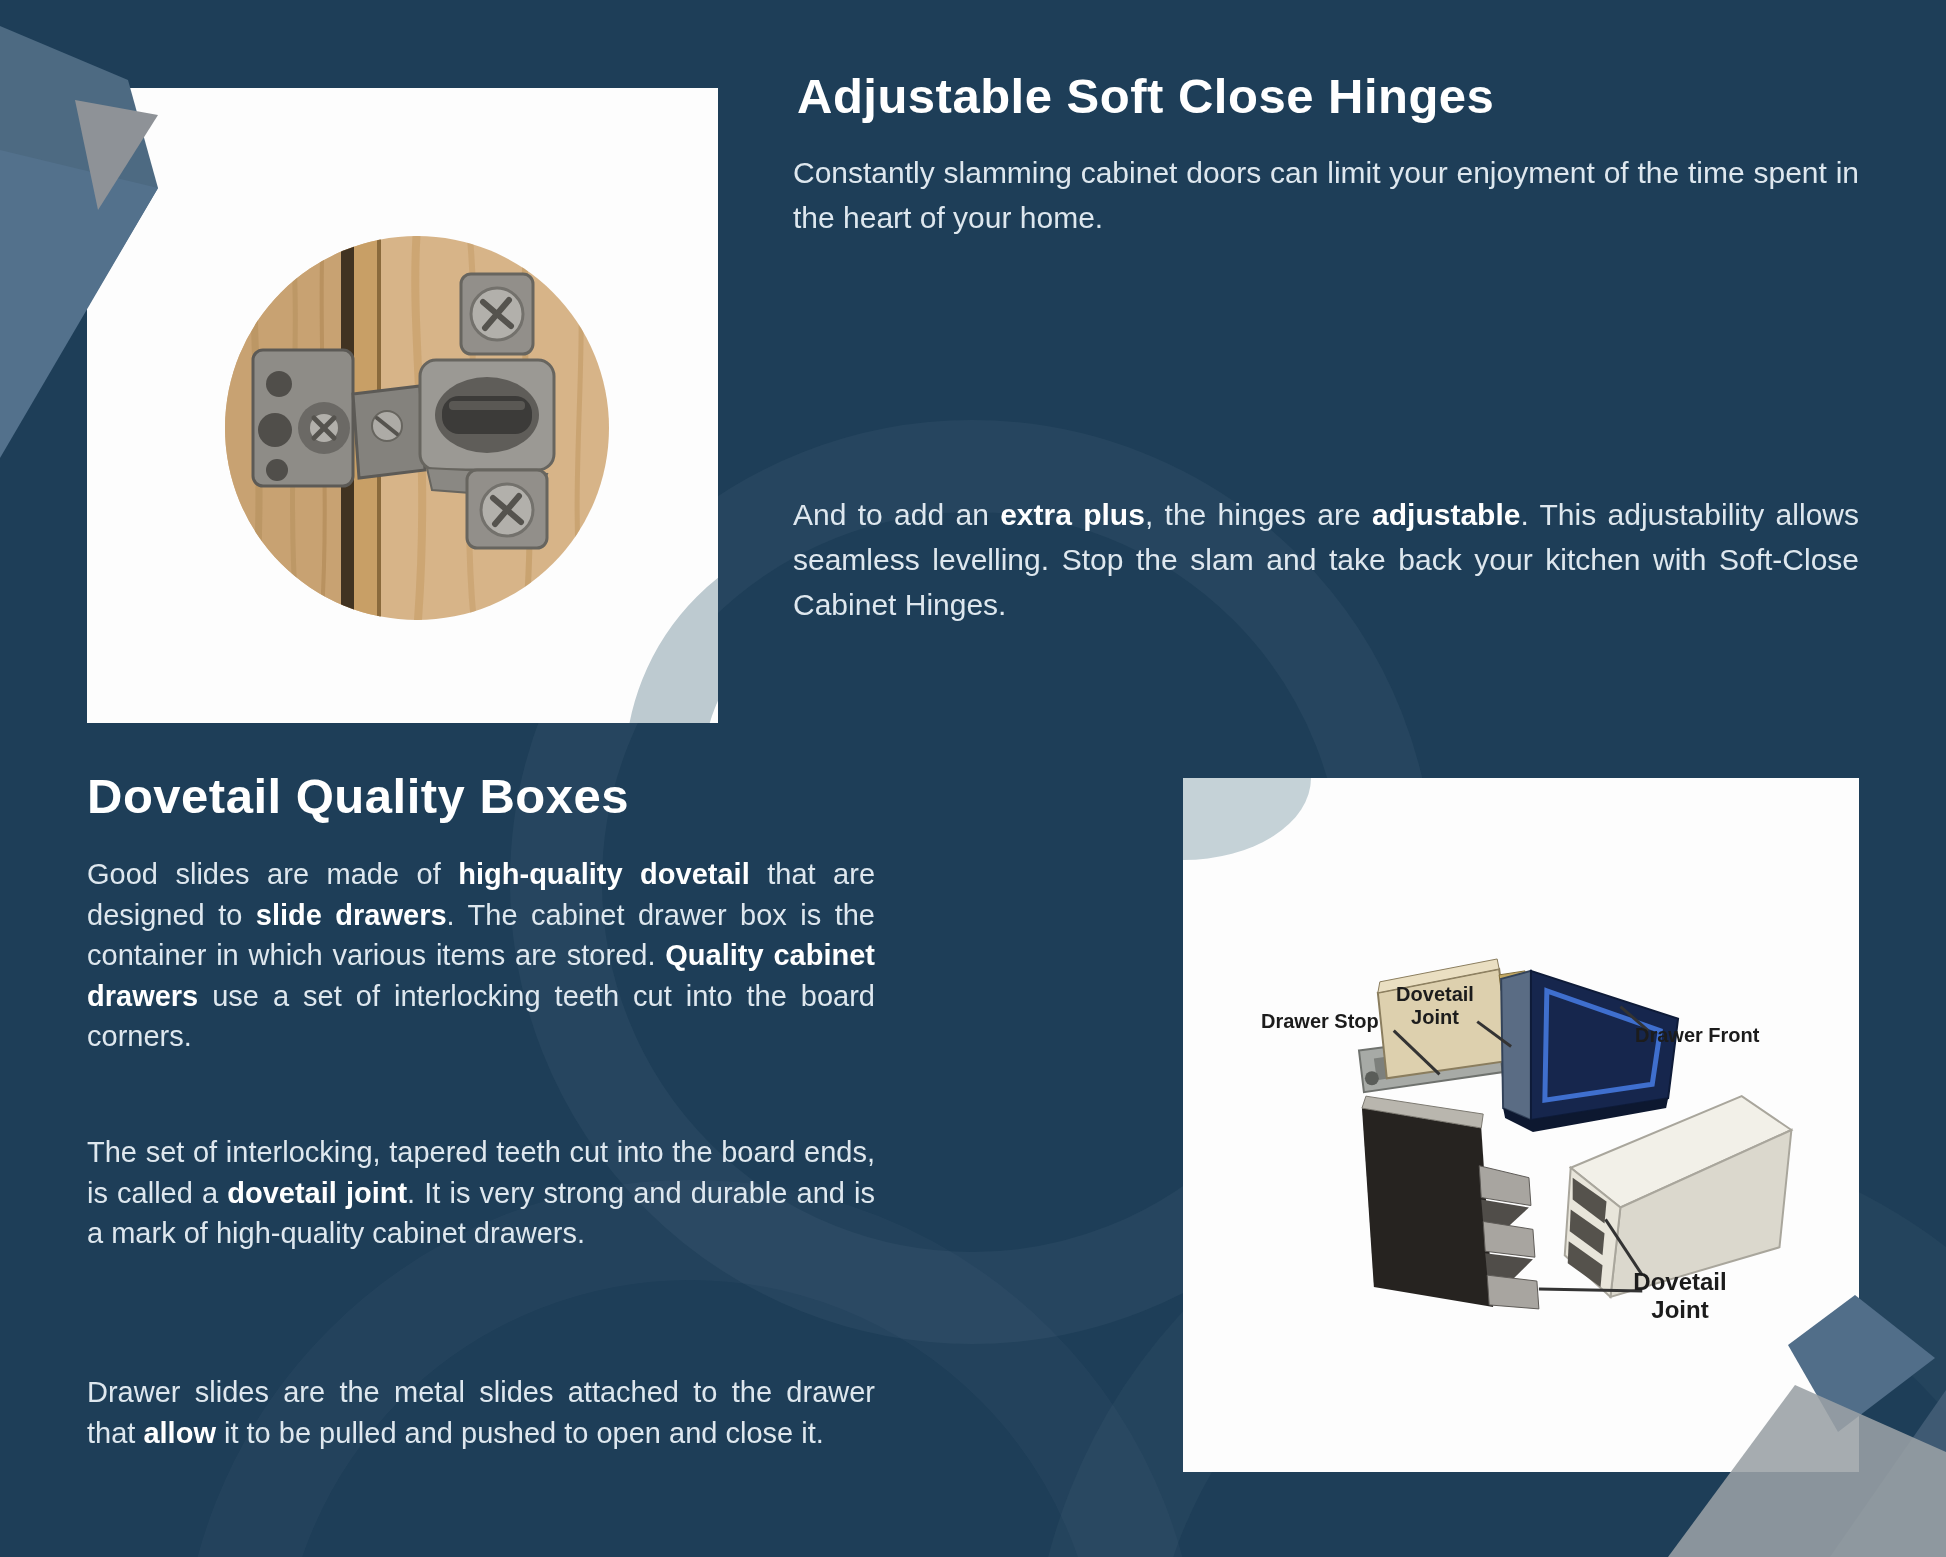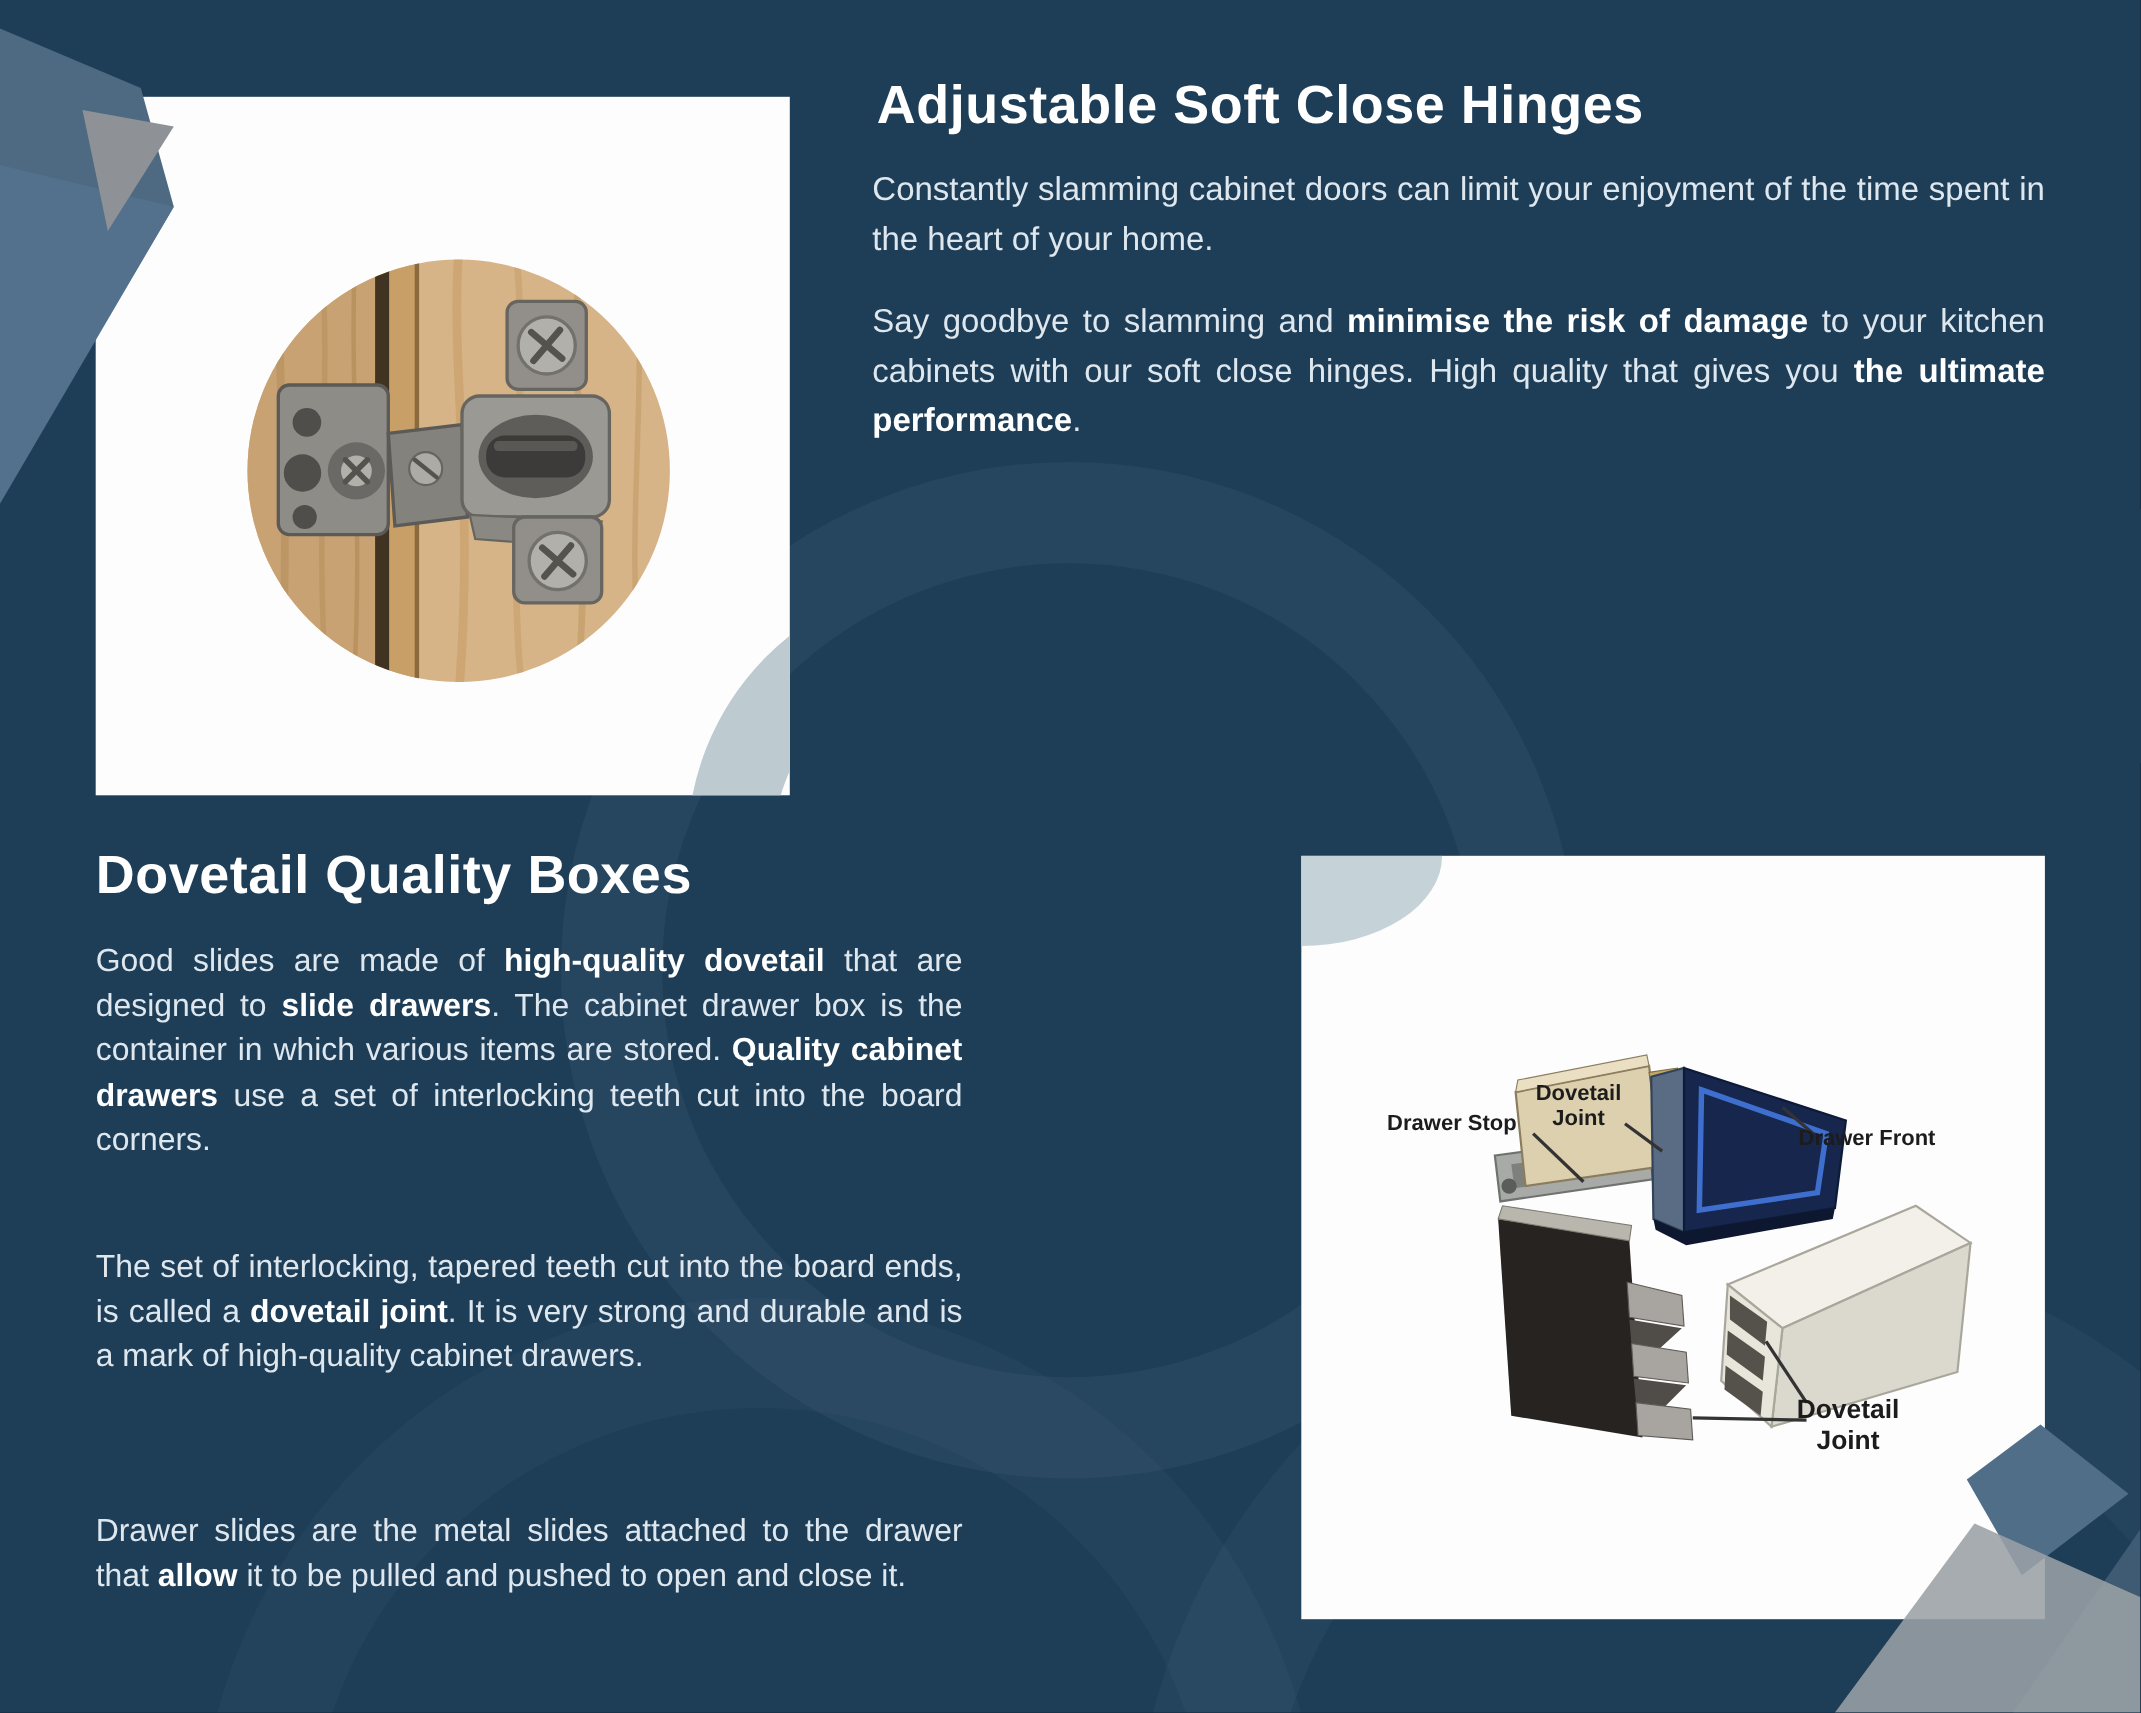--- a/index.html
+++ b/index.html
@@ -166,20 +166,20 @@
   </svg>
   <svg class="shape" width="300" height="330" viewBox="0 0 300 330" style="left:1646px;top:1227px;">
 
     <polygon points="209,68 289,131 192,205 142,118" fill="#516e89"></polygon>
     <polygon points="300,163 300,330 184,330" fill="#47617a" opacity="0.8"></polygon>
     <polygon points="149,158 300,225 300,330 22,330" fill="#9aa0a5" opacity="0.88"></polygon>
   </svg>
 
   <div class="h-title" style="left:797px;top:70px;text-align:right;">Adjustable Soft Close Hinges</div>
   <div class="para" style="left:793px;top:150px;width:1066px;">Constantly slamming cabinet doors can limit your enjoyment of the time spent in the heart of your home.</div>
-  <div class="para" style="left:793px;top:270px;width:1066px;">Say goodbye to slamming and <b>minimise the risk of damage</b> to your kitchen cabinets with our soft close hinges. High quality that gives you <b>the ultimate performance</b>.</div>
+  <div class="para" style="left:793px;top:492px;width:1066px;">And to add an <b>extra plus</b>, the hinges are <b>adjustable</b>. This adjustability allows seamless levelling. Stop the slam and take back your kitchen with Soft-Close Cabinet Hinges.</div>
 
   <div class="h-title" style="left:87px;top:770px;">Dovetail Quality Boxes</div>
   <div class="para left-col" style="left:87px;top:854px;width:788px;">Good slides are made of <b>high-quality dovetail</b> that are designed to <b>slide drawers</b>. The cabinet drawer box is the container in which various items are stored. <b>Quality cabinet drawers</b> use a set of interlocking teeth cut into the board corners.</div>
   <div class="para left-col" style="left:87px;top:1112px;width:788px;margin-top:20px;">The set of interlocking, tapered teeth cut into the board ends, is called a <b>dovetail joint</b>. It is very strong and durable and is a mark of high-quality cabinet drawers.</div>
   <div class="para left-col" style="left:87px;top:1372px;width:788px;">Drawer slides are the metal slides attached to the drawer that <b>allow</b> it to be pulled and pushed to open and close it.</div>
 
 </div>
 
 </body></html>

